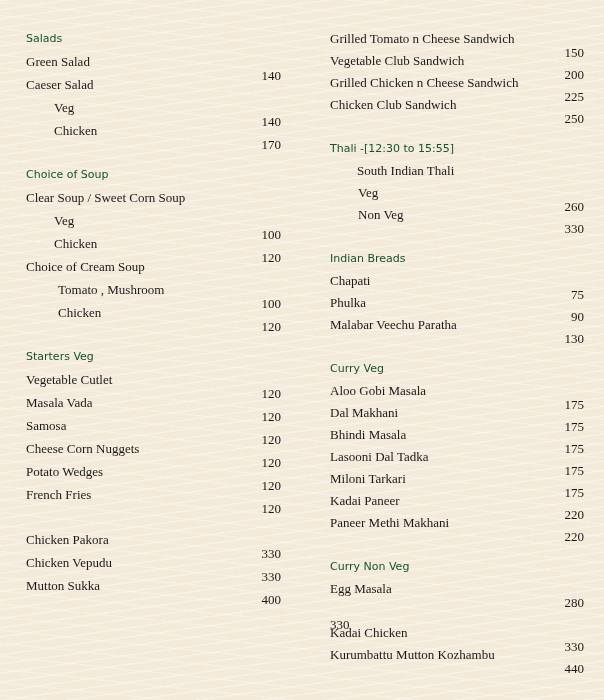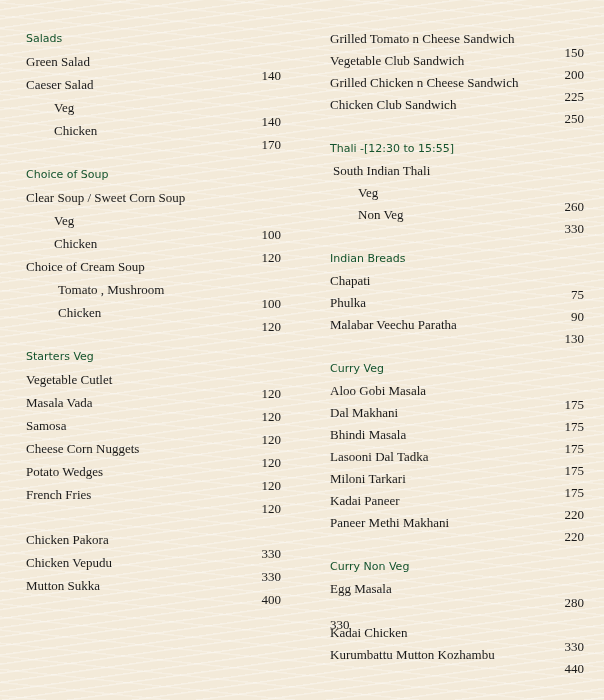--- a/index.html
+++ b/index.html
@@ -19,21 +19,21 @@
   .section { margin-bottom:22px; }
   .section-title {
     color:#14532d; font-weight:normal; font-size:11px; height:22px; line-height:22px;
   }
   .row {
     display:flex; justify-content:space-between; align-items:center;
     height:23px; line-height:23px; font-size:13px;font-family:Liberation Serif, serif;
   }
   .row.sub .name { padding-left:28px; }
   .row.sub2 .name { padding-left:32px; }
-  .row.sub3 .name { padding-left:3px; }
+  .row.sub3 .name { padding-left:3px;margin-left:24px; }
   .row.sub4 .name { padding-left:28px; }
   .price { text-align:center;margin-top:28px; }
   .col-right .row { height:22px; line-height:22px;gap:16px; }
 </style>
 </head>
 <body>
 
 <div class="col col-left" id="col-left">
     <div class="section">
       <div class="section-title">Salads</div>

